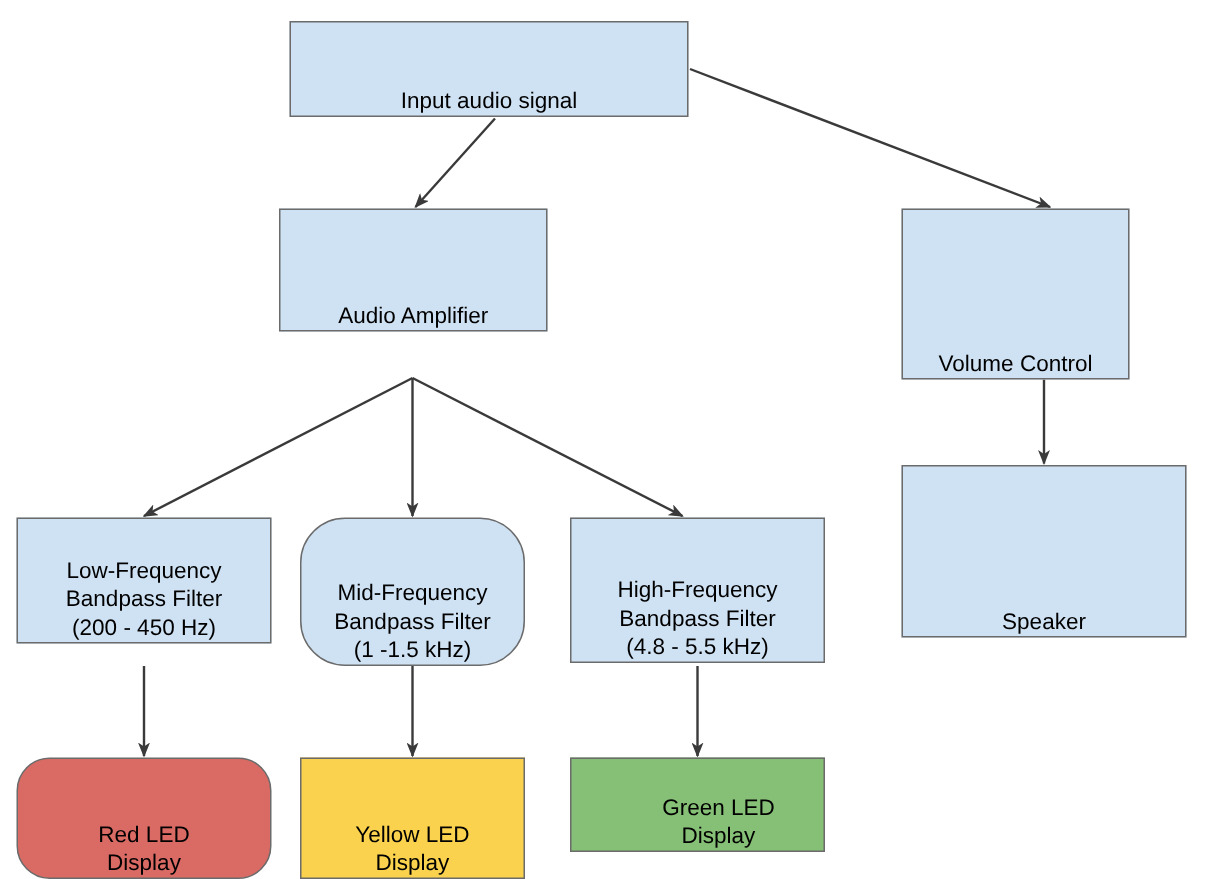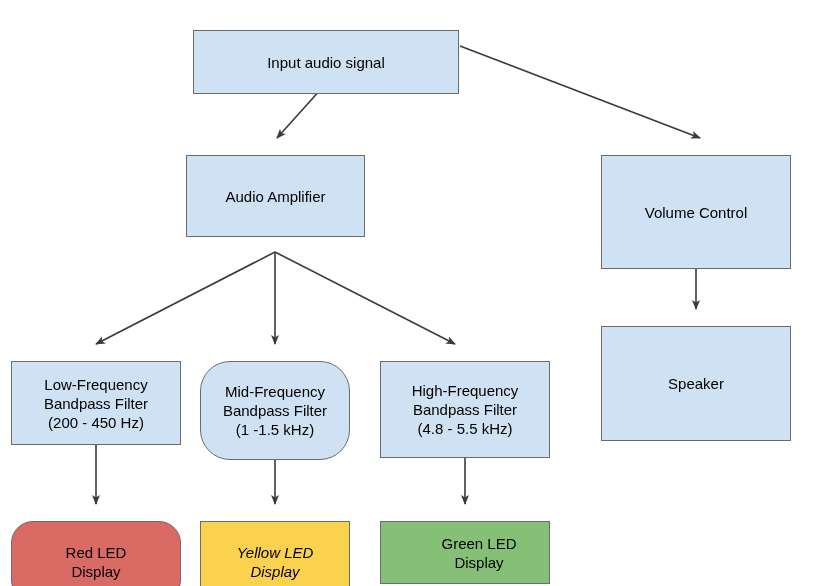--- a/index.html
+++ b/index.html
@@ -24,29 +24,28 @@
     top: 0;
     width: 817px;
     height: 586px;
     pointer-events: none;
   }
   .node {
     position: absolute;
     box-sizing: border-box;
     border: 1px solid #6b6b6b;
     display: flex;
-    align-items: center;
+    align-items: flex-end;
     justify-content: center;
     text-align: center;
     color: #000000;
     font-size: 15px;
     line-height: 19px;
     font-family: "Liberation Sans", sans-serif;
     z-index: 2;
-    margin-top: 16px;
   }
   .node-label {
     display: block;
     white-space: pre-line;
     padding: 0 4px;
   }
   .fill-blue   { background: #cfe2f3; }
   .fill-red    { background: #d96a64; }
   .fill-yellow { background: #fad24e; }
   .fill-green  { background: #86bf76; }
@@ -83,21 +82,21 @@
   </svg>
 
   <div class="node fill-blue" style="left:193px; top:14px; width:266px; height:64px;">
     <span class="node-label">Input audio signal</span>
   </div>
 
   <div class="node fill-blue" style="left:186px; top:139px; width:179px; height:82px;">
     <span class="node-label">Audio Amplifier</span>
   </div>
 
-  <div class="node fill-blue" style="left:601px; top:139px; width:190px; height:114px;">
+  <div class="node fill-blue" style="left:601px; top:139px; width:152px; height:114px;">
     <span class="node-label">Volume Control</span>
   </div>
 
   <div class="node fill-blue" style="left:601px; top:310px; width:190px; height:115px;">
     <span class="node-label">Speaker</span>
   </div>
 
   <div class="node fill-blue" style="left:11px; top:345px; width:170px; height:84px;">
     <span class="node-label">Low-Frequency
 Bandpass Filter
@@ -114,21 +113,21 @@
     <span class="node-label">High-Frequency
 Bandpass Filter
 (4.8 - 5.5 kHz)</span>
   </div>
 
   <div class="node fill-red" style="left:11px; top:505px; width:170px; height:81px;border-radius:22px;">
     <span class="node-label">Red LED
 Display</span>
   </div>
 
-  <div class="node fill-yellow" style="left:200px; top:505px; width:150px; height:81px;font-style:italic;">
+  <div class="node fill-yellow" style="left:200px; top:505px; width:150px; height:81px;">
     <span class="node-label">Yellow LED
 Display</span>
   </div>
 
   <div class="node fill-green" style="left:380px; top:505px; width:170px; height:63px;padding-left:28px;">
     <span class="node-label">Green LED
 Display</span>
   </div>
 
 </div>

